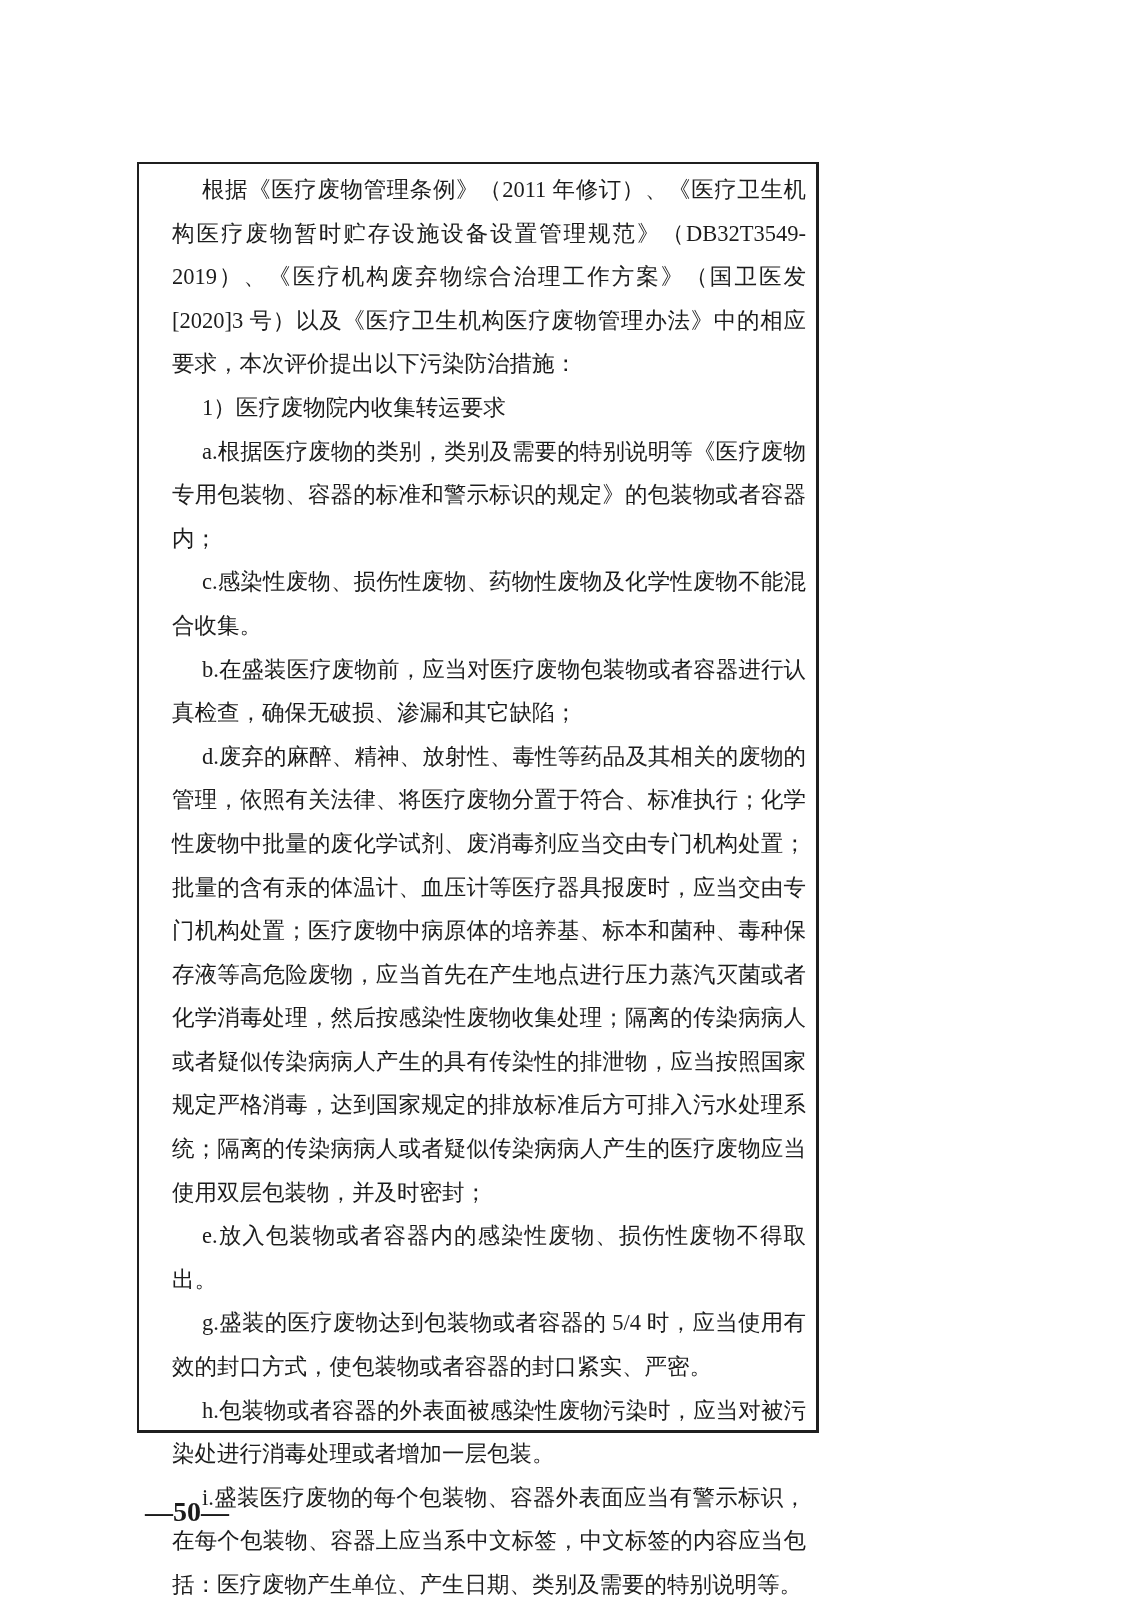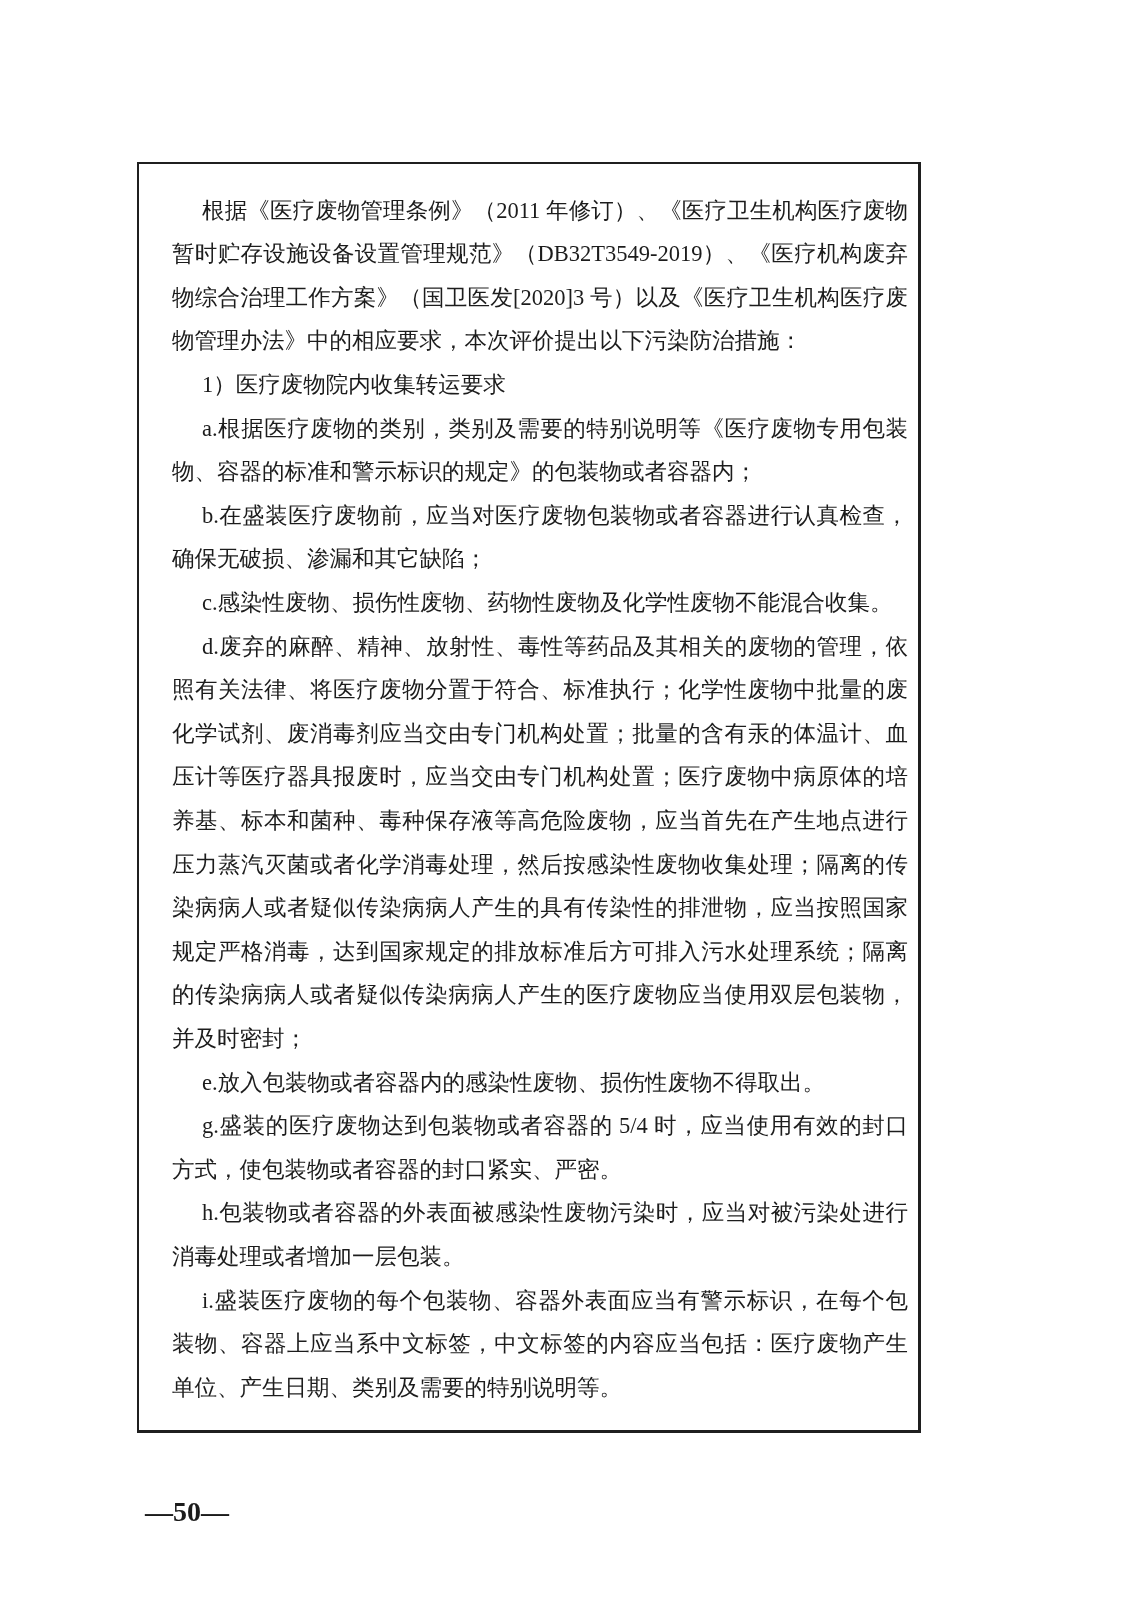--- a/index.html
+++ b/index.html
@@ -11,29 +11,29 @@
     width: 1131px;
     height: 1600px;
     position: relative;
     font-family: "Liberation Serif", "DejaVu Serif", serif;
     color: #1c1c1c;
   }
   .doc-table {
     position: absolute;
     left: 137px;
     top: 162px;
-    width: 784px;
+    width: 682px;
     height: 1271px;
     box-sizing: border-box;
     border: 2px solid #1f1f1f;
     border-right-width: 3px;
     border-bottom-width: 3px;
     background: #ffffff;
     display: flex;
-    align-items: center;
+    align-items: flex-start;
   }
   .gutter {
     flex: 0 0 24px;
     width: 24px;
     border-right: 1.5px solid #4d4d4d;
   }
   .cell {
     flex: 1 1 auto;
     padding: 4px 10px 0 8px;
     overflow: hidden;
@@ -62,22 +62,22 @@
 <body>
 
 <div>
 
   <div class="doc-table">
     <div class="gutter"></div>
     <div class="cell">
         <p class="para">根据《医疗废物管理条例》（2011 年修订）、《医疗卫生机构医疗废物暂时贮存设施设备设置管理规范》（DB32T3549-2019）、《医疗机构废弃物综合治理工作方案》（国卫医发[2020]3 号）以及《医疗卫生机构医疗废物管理办法》中的相应要求，本次评价提出以下污染防治措施：</p>
         <p class="para">1）医疗废物院内收集转运要求</p>
         <p class="para">a.根据医疗废物的类别，类别及需要的特别说明等《医疗废物专用包装物、容器的标准和警示标识的规定》的包装物或者容器内；</p>
+        <p class="para">c.感染性废物、损伤性废物、药物性废物及化学性废物不能混合收集。</p>
         <p class="para">b.在盛装医疗废物前，应当对医疗废物包装物或者容器进行认真检查，确保无破损、渗漏和其它缺陷；</p>
-        <p class="para">c.感染性废物、损伤性废物、药物性废物及化学性废物不能混合收集。</p>
         <p class="para">d.废弃的麻醉、精神、放射性、毒性等药品及其相关的废物的管理，依照有关法律、将医疗废物分置于符合、标准执行；化学性废物中批量的废化学试剂、废消毒剂应当交由专门机构处置；批量的含有汞的体温计、血压计等医疗器具报废时，应当交由专门机构处置；医疗废物中病原体的培养基、标本和菌种、毒种保存液等高危险废物，应当首先在产生地点进行压力蒸汽灭菌或者化学消毒处理，然后按感染性废物收集处理；隔离的传染病病人或者疑似传染病病人产生的具有传染性的排泄物，应当按照国家规定严格消毒，达到国家规定的排放标准后方可排入污水处理系统；隔离的传染病病人或者疑似传染病病人产生的医疗废物应当使用双层包装物，并及时密封；</p>
         <p class="para">e.放入包装物或者容器内的感染性废物、损伤性废物不得取出。</p>
         <p class="para">g.盛装的医疗废物达到包装物或者容器的 5/4 时，应当使用有效的封口方式，使包装物或者容器的封口紧实、严密。</p>
         <p class="para">h.包装物或者容器的外表面被感染性废物污染时，应当对被污染处进行消毒处理或者增加一层包装。</p>
         <p class="para">i.盛装医疗废物的每个包装物、容器外表面应当有警示标识，在每个包装物、容器上应当系中文标签，中文标签的内容应当包括：医疗废物产生单位、产生日期、类别及需要的特别说明等。</p>
       </div>
   </div>
 
   <div class="page-number">—50—</div>
 

